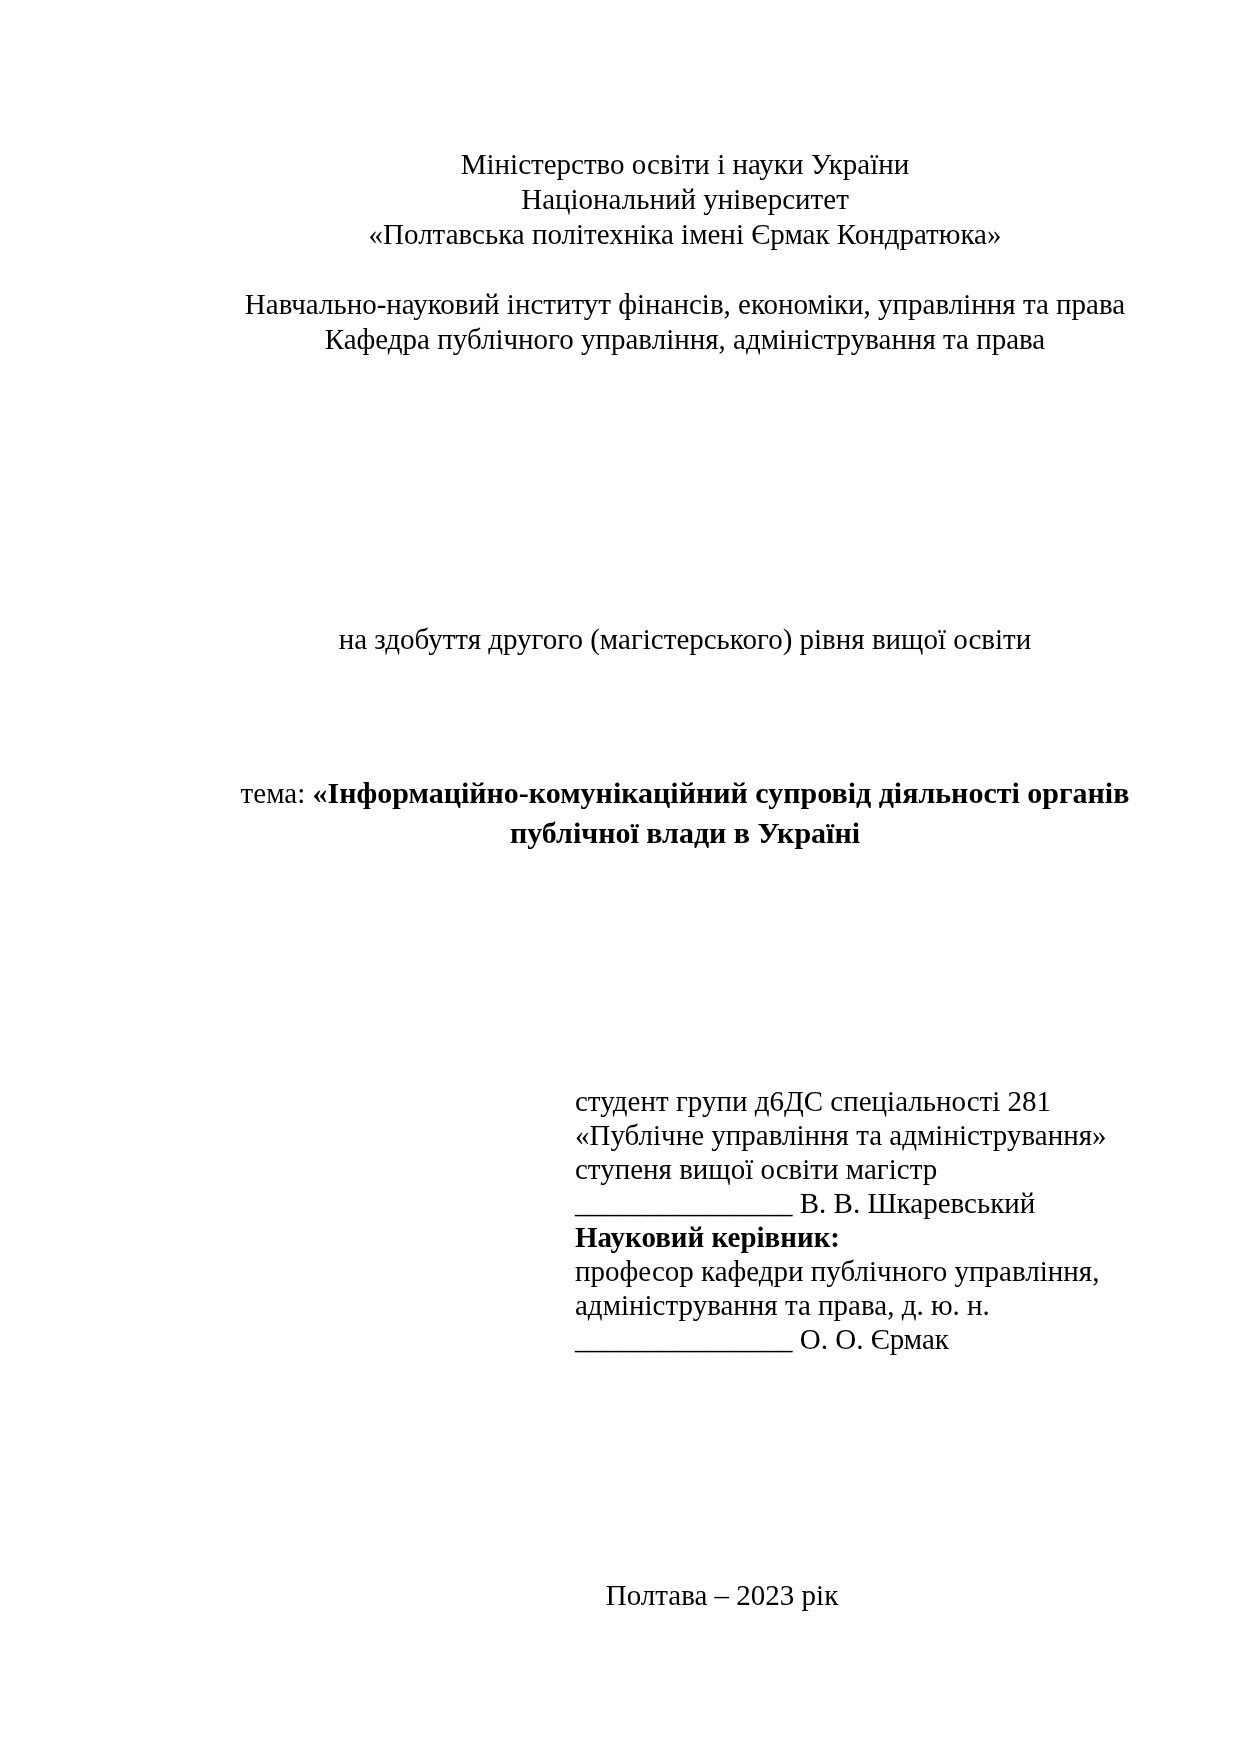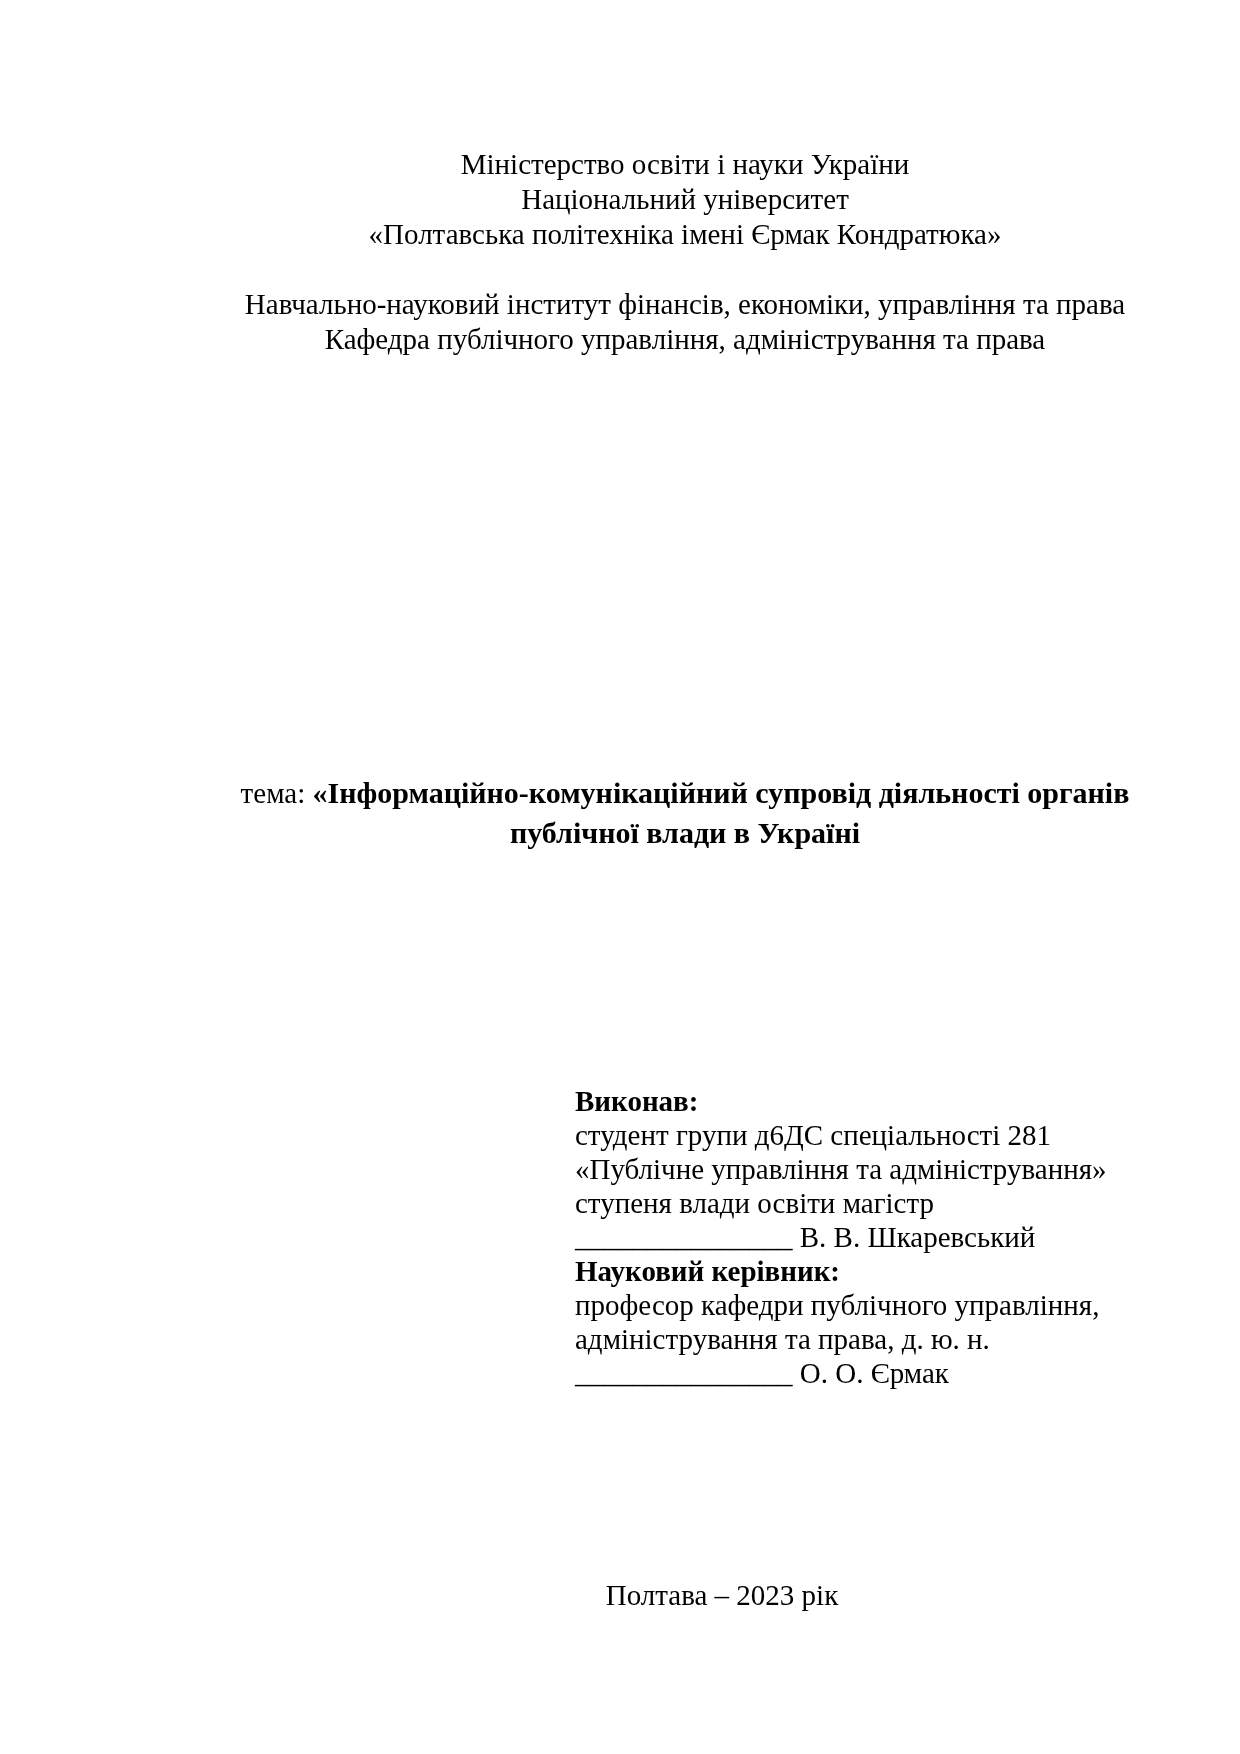--- a/index.html
+++ b/index.html
@@ -94,32 +94,32 @@
   <div class="block top-block">
     <div>Міністерство освіти і науки України</div>
     <div>Національний університет</div>
     <div>«Полтавська політехніка імені Єрмак Кондратюка»</div>
     <div class="blank-line"></div>
     <div>Навчально-науковий інститут фінансів, економіки, управління та права</div>
     <div>Кафедра публічного управління, адміністрування та права</div>
   </div>
 
   <div class="block title-block">
+    <div class="work-degree">на здобуття другого (магістерського) рівня вищої освіти</div>
   </div>
 
   <div class="block topic-block">
     <div><span class="topic-label">тема: </span><span>«Інформаційно-комунікаційний супровід діяльності органів</span></div>
     <div>публічної влади в Україні</div>
   </div>
 
   <div class="block author-block">
-    <div class="b">Виконав:</div>
     <div>студент групи д6ДС спеціальності 281</div>
     <div>«Публічне управління та адміністрування»</div>
-    <div>ступеня влади освіти магістр</div>
+    <div>ступеня вищої освіти магістр</div>
     <div><span>_______________</span> <span>В. В. Шкаревський</span></div>
     <div class="b">Науковий керівник:</div>
     <div>професор кафедри публічного управління,</div>
     <div>адміністрування та права, д. ю. н.</div>
     <div><span>_______________</span> <span>О. О. Єрмак</span></div>
   </div>
 
   <div class="block footer-block">Полтава – 2023 рік</div>
 
 </div>

